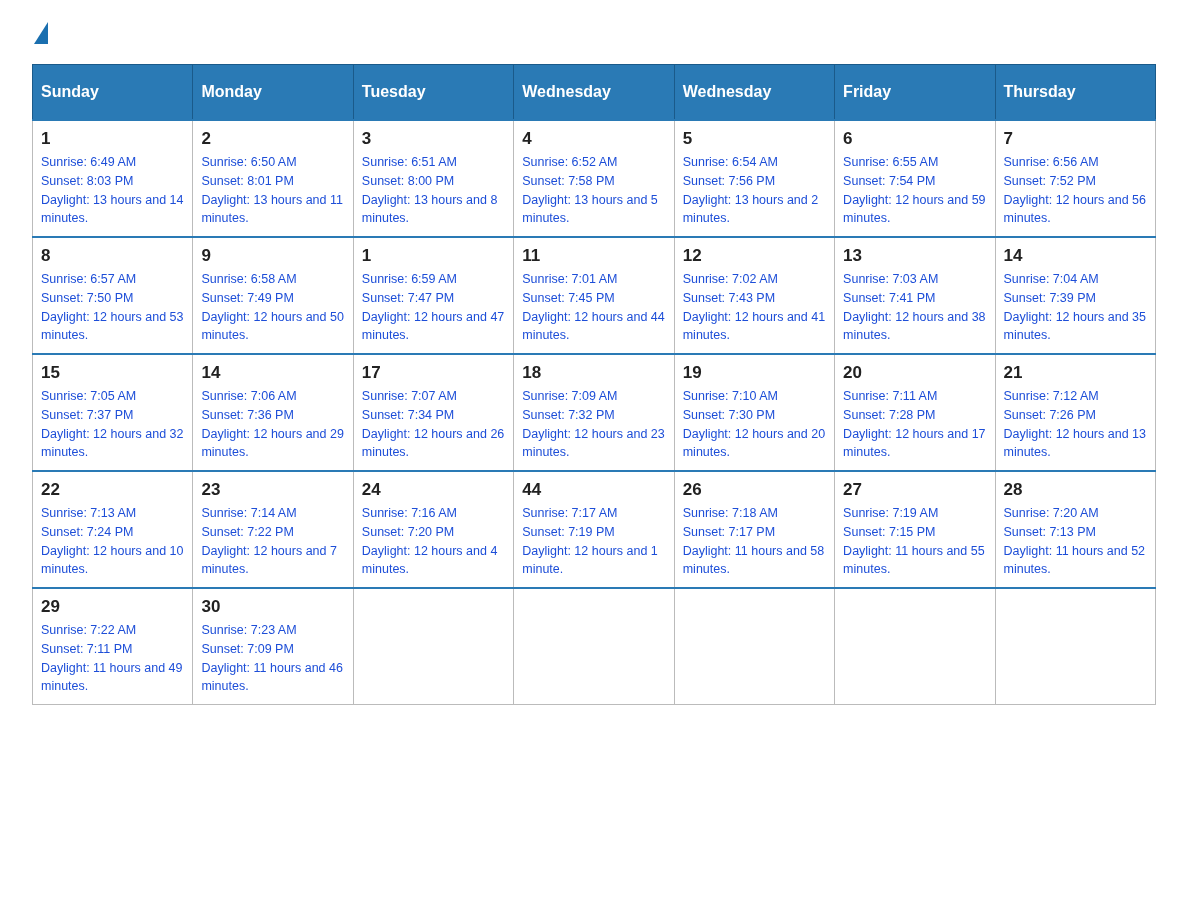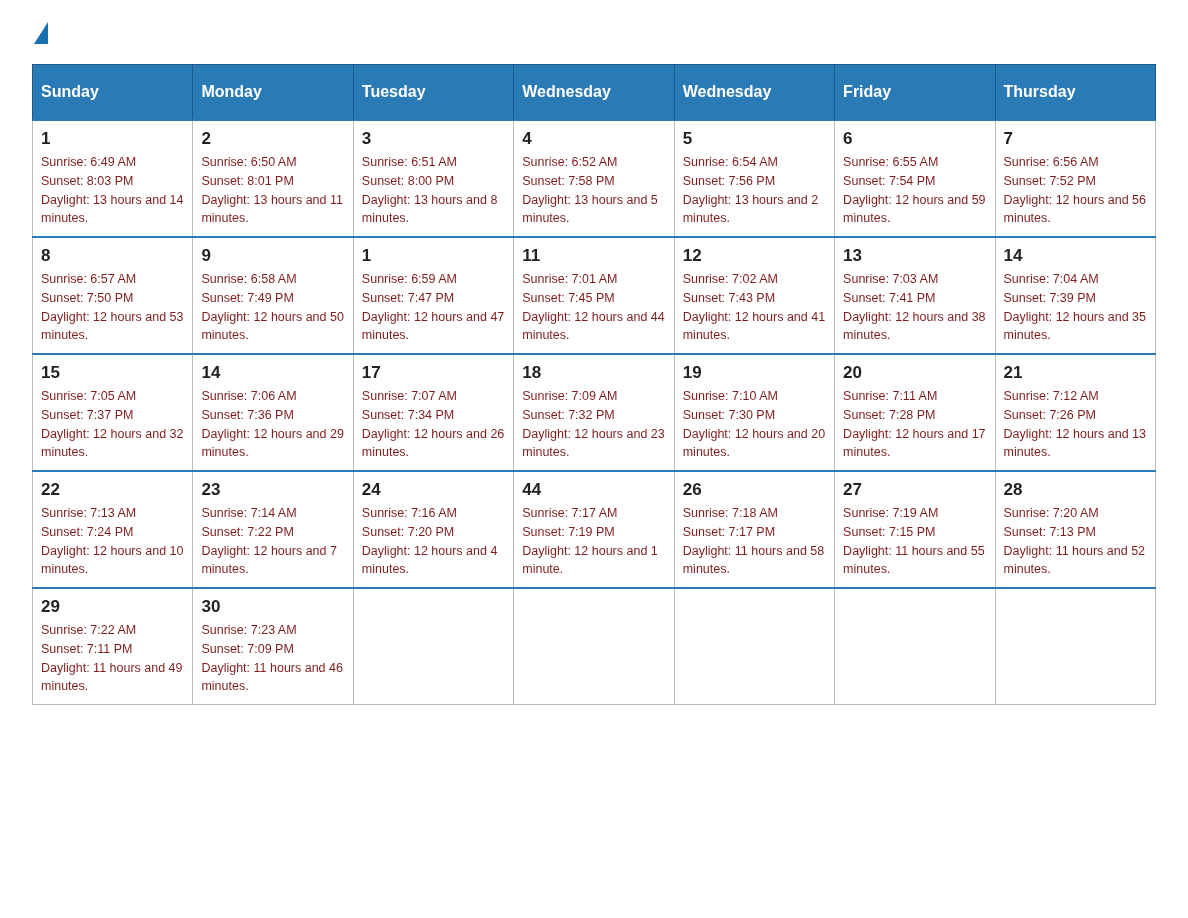--- a/index.html
+++ b/index.html
@@ -78,21 +78,21 @@
       min-height: 100px;
     }
     .day-number {
       font-size: 17px;
       font-weight: bold;
       color: #222;
       margin-bottom: 4px;
     }
     .day-info {
       font-size: 12.5px;
-      color: #7f1d1d;
+      color: #1d4ed8;
       line-height: 1.5;
     }
     .empty-cell {
       background: #fff;
     }
     tr.week-row td {
       border-top: 2px solid #2a7ab5;
     }
   </style>
 </head>

